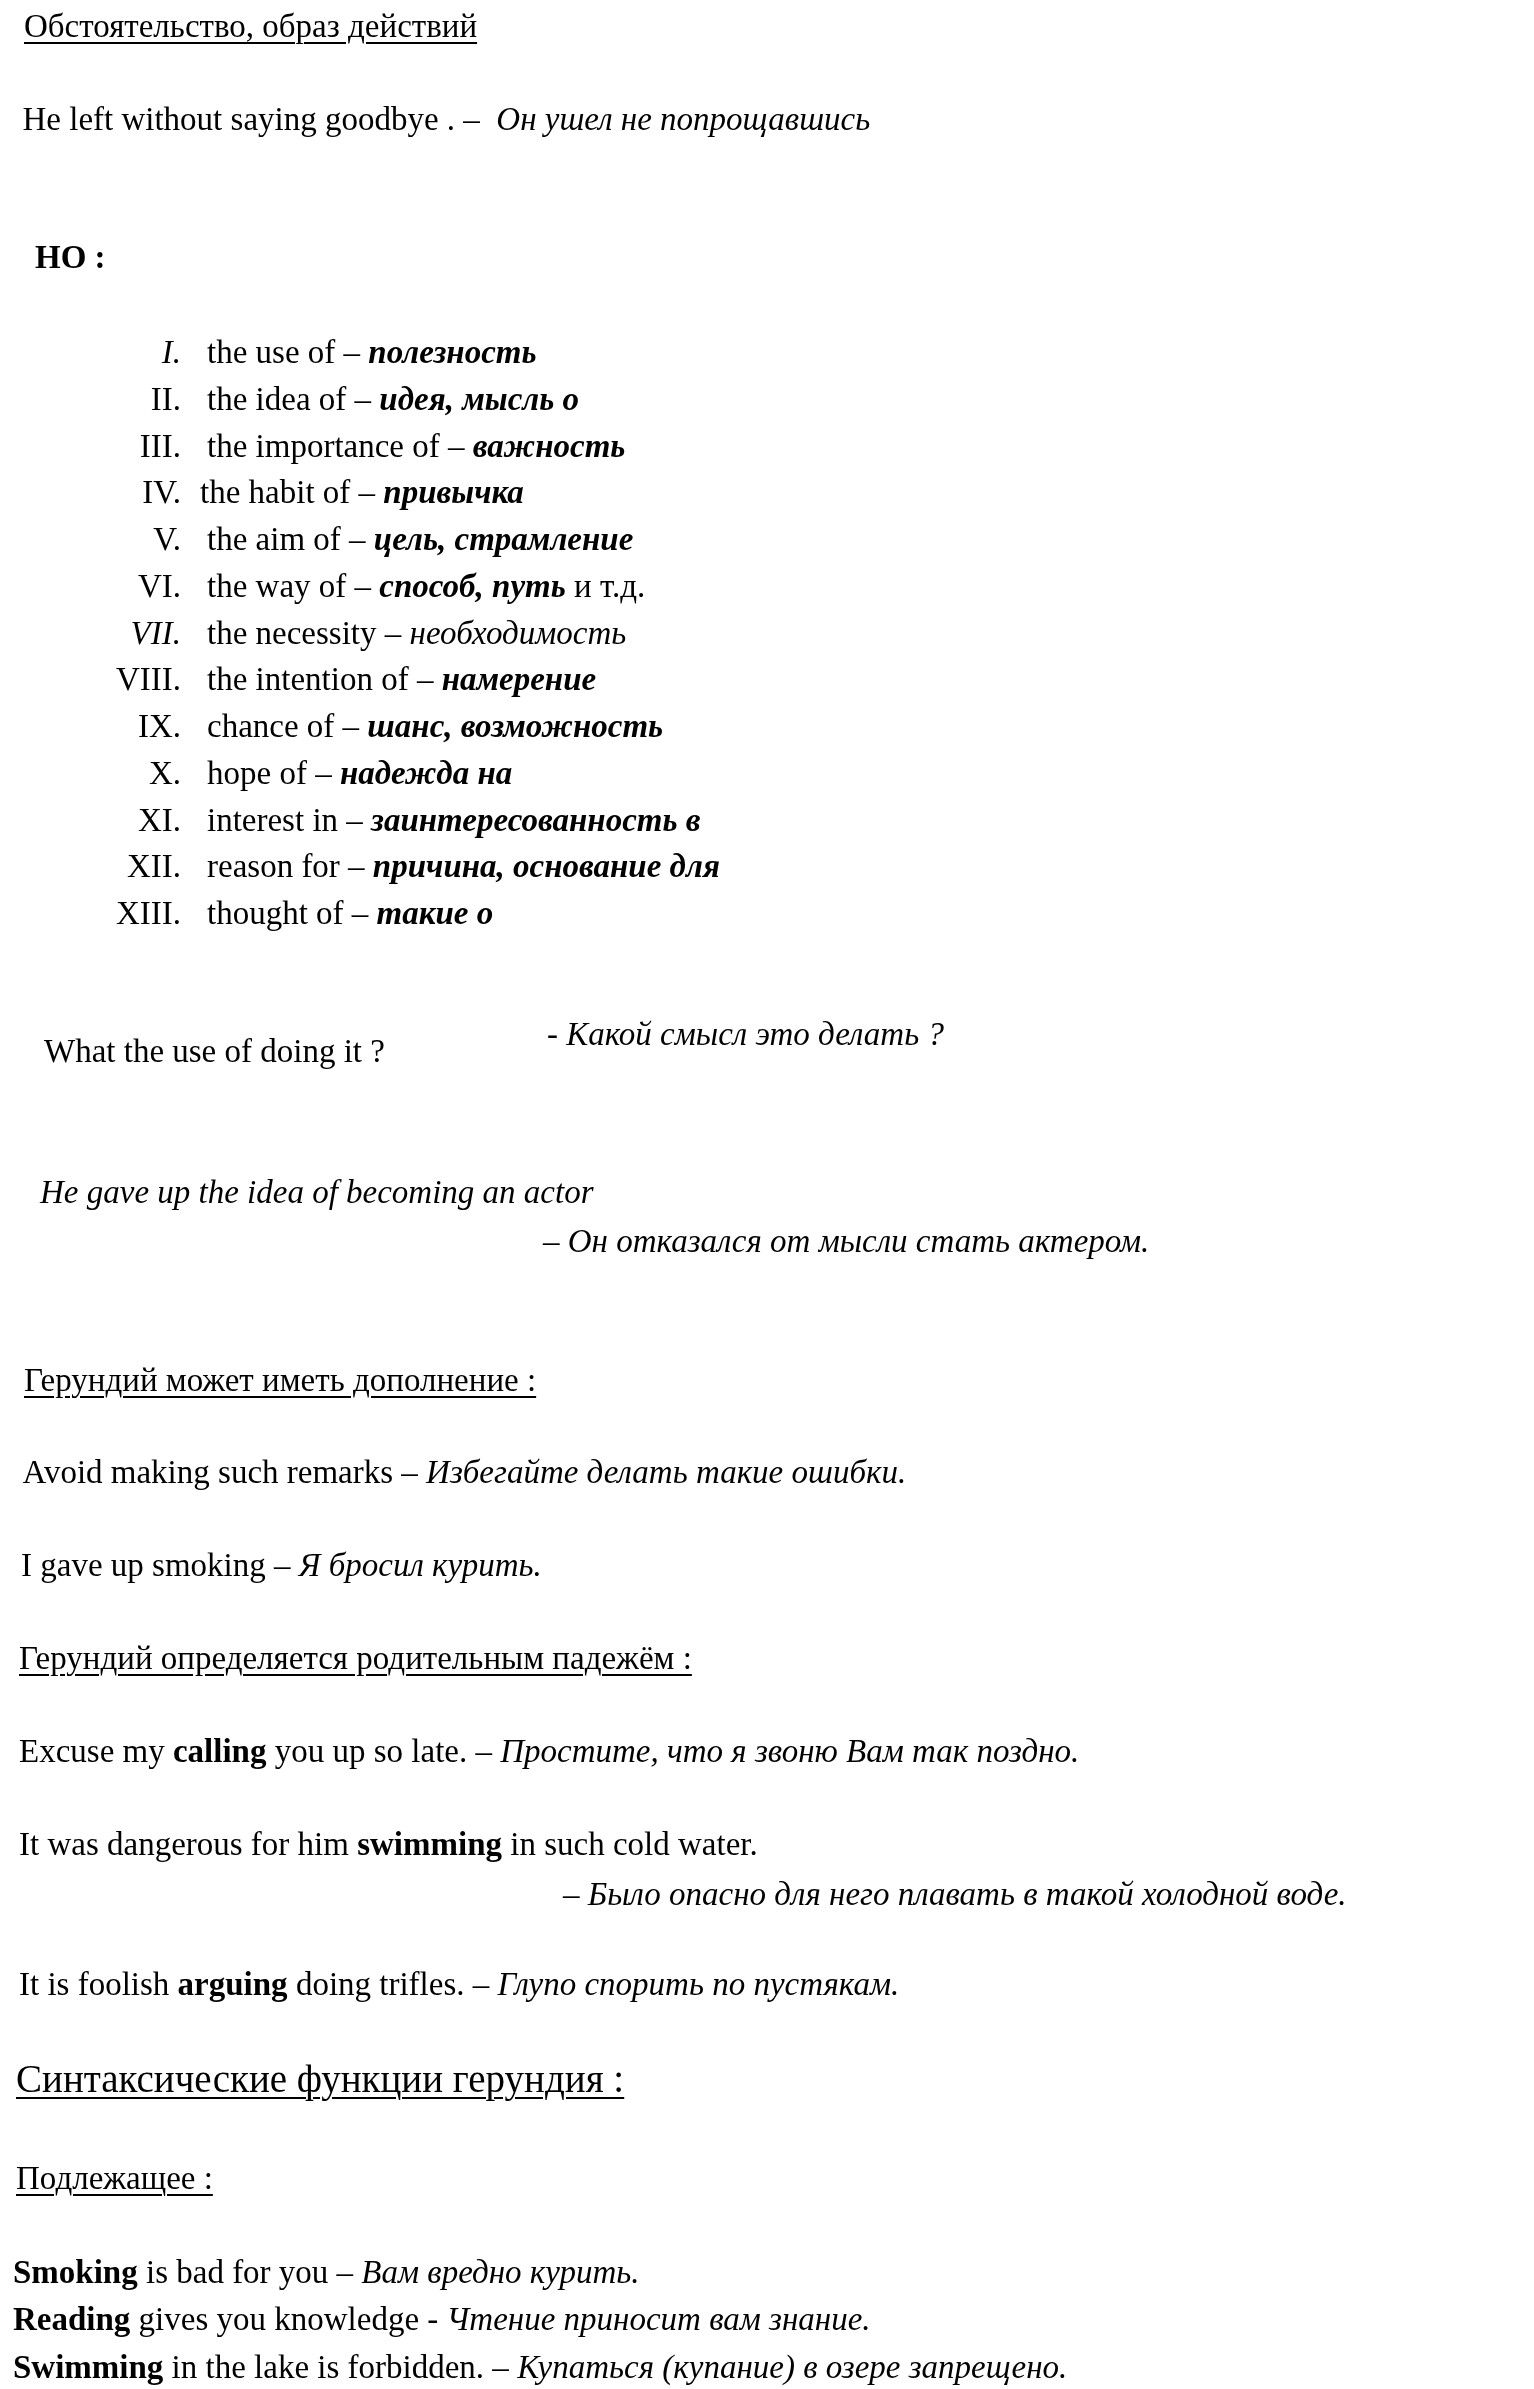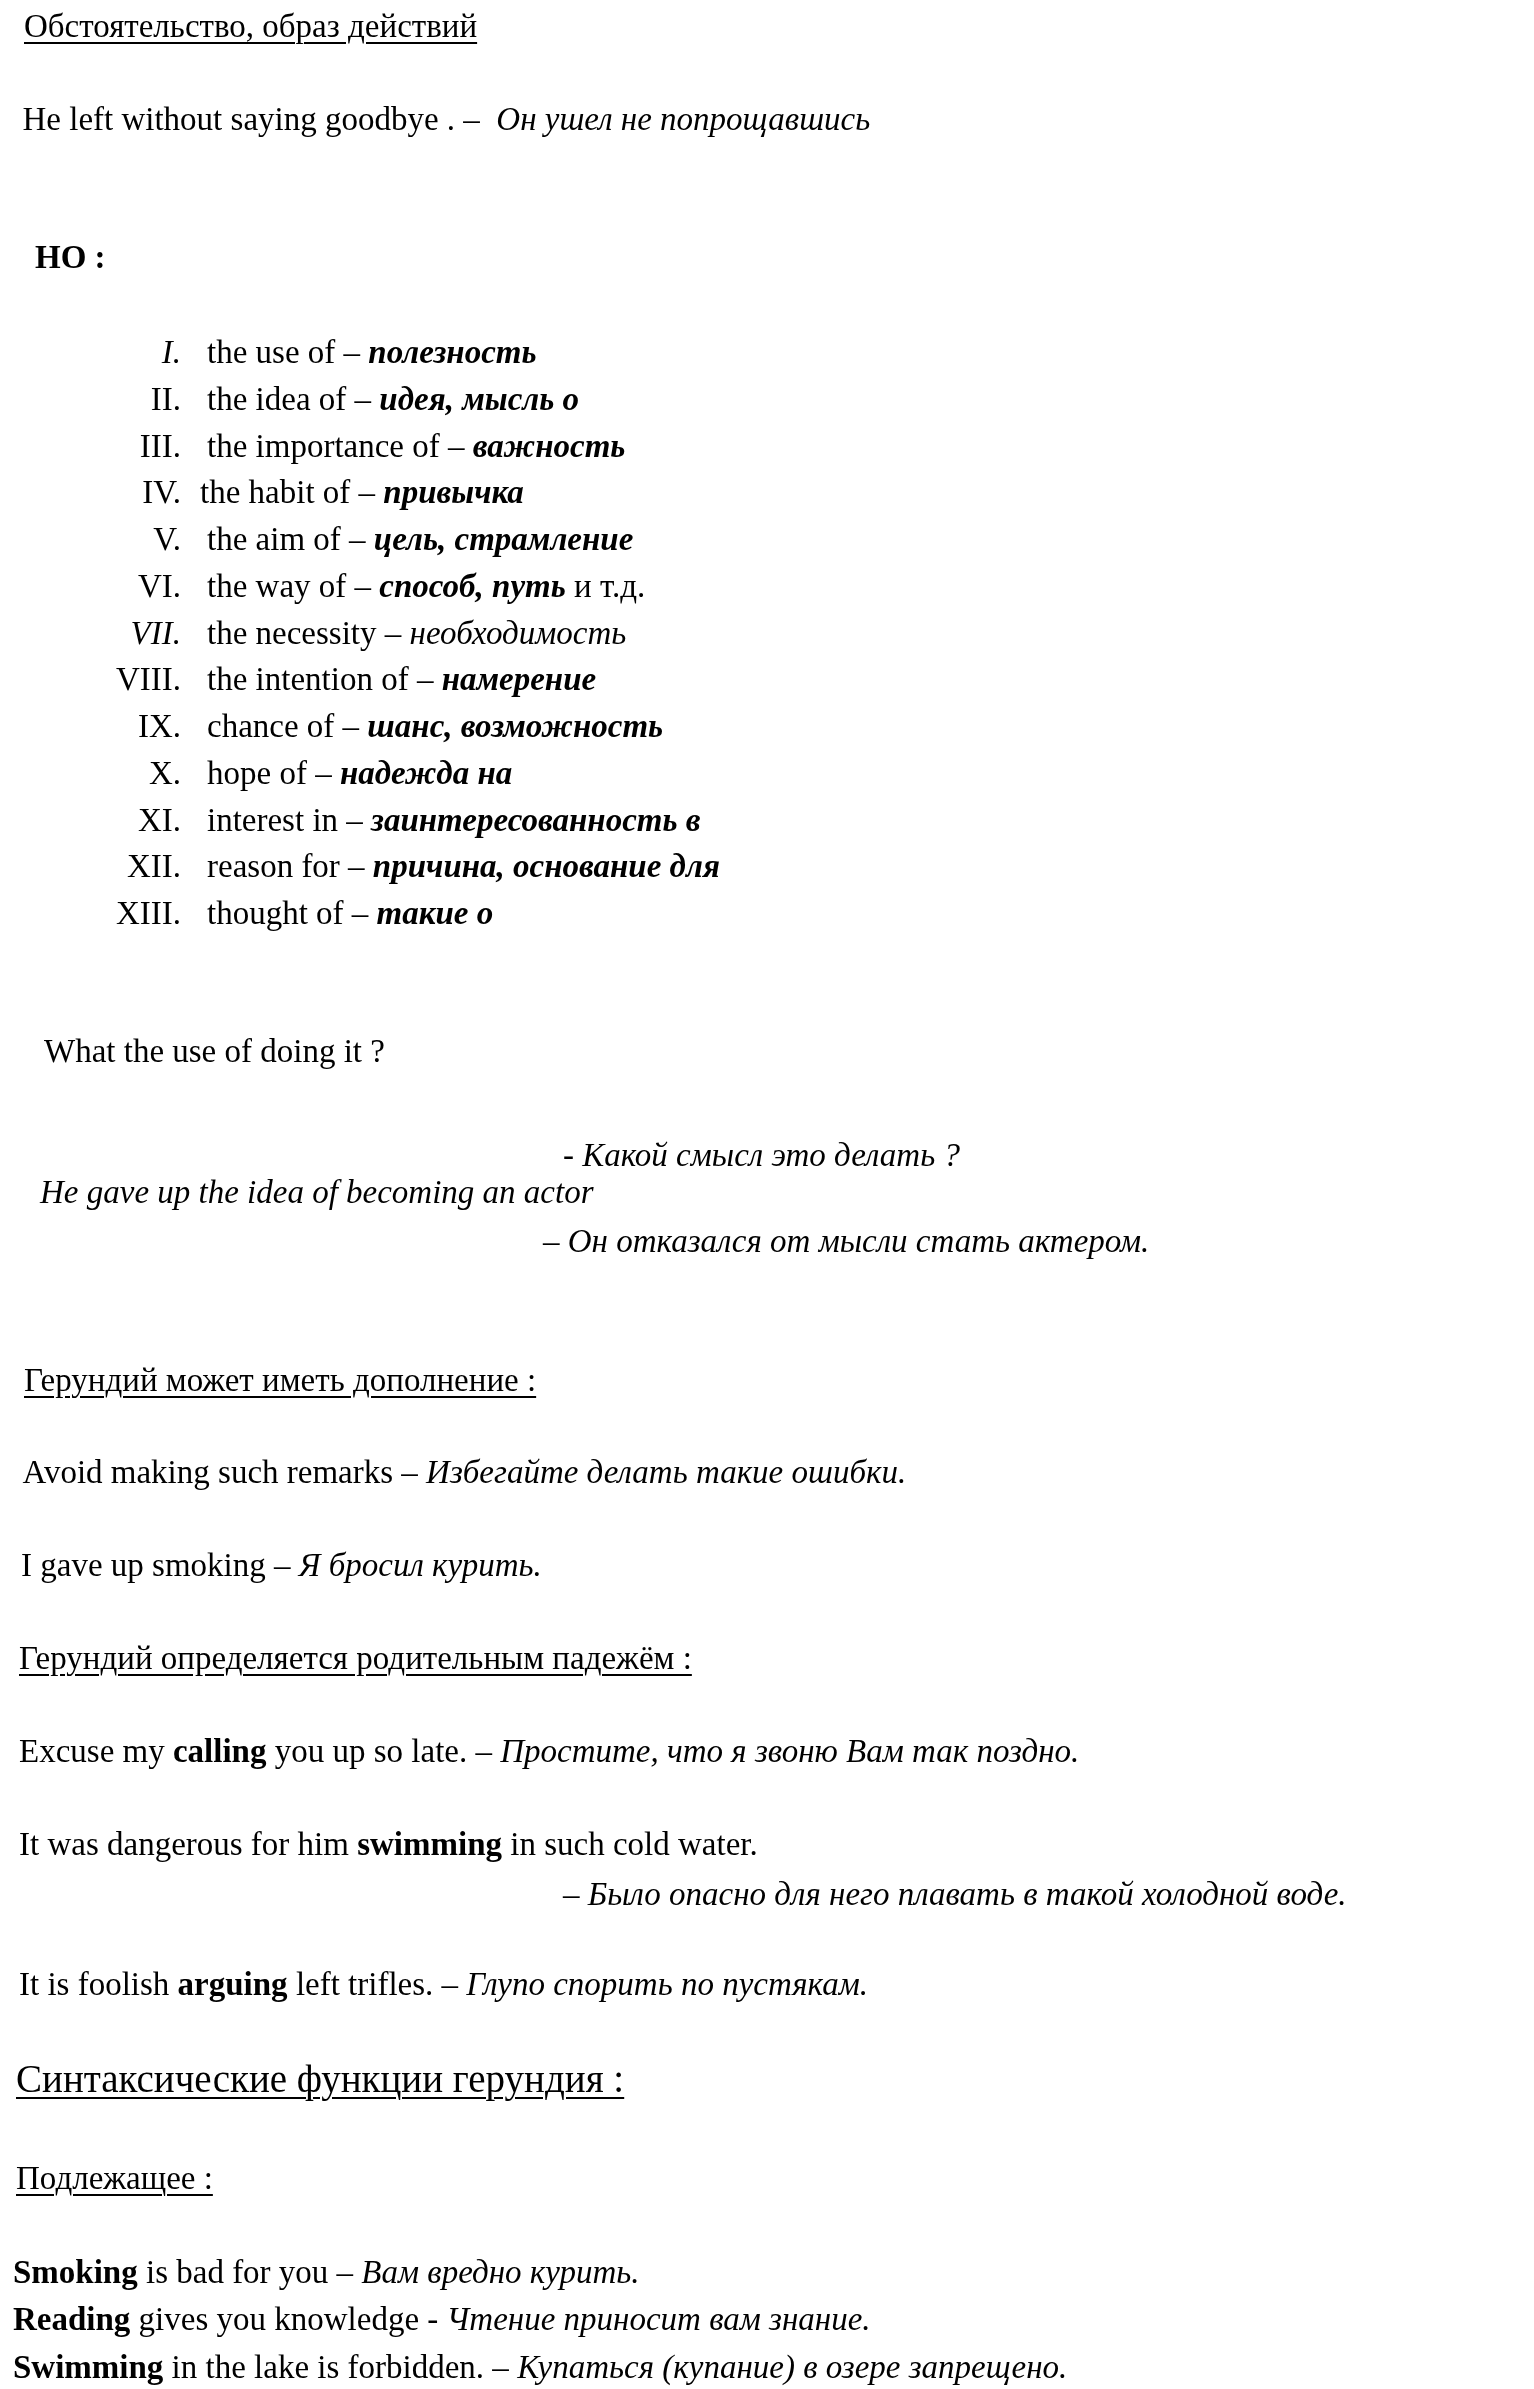--- a/index.html
+++ b/index.html
@@ -75,21 +75,21 @@
       <span class="num" style="left: -24px; width: 101px;">XII.</span>
       <span class="txt" style="left: 103px;"><span>reason for – </span><span class="ru b" style="font-weight: 600;">причина, основание для</span></span>
     </div>
     <div class="list-item" style="left: 104px; top: 897px;">
       <span class="num" style="left: -24px; width: 101px;">XIII.</span>
       <span class="txt" style="left: 103px;"><span>thought of – </span><span class="ru b" style="font-weight: 600;">такие о</span></span>
     </div>
   </div>
 
 <div class="line" style="left:44px; top:1035px;">What the use of doing it ?</div>
-<div class="line ru" style="left:547px; top:1139px;margin-left:16px;">- Какой смысл это делать ?</div>
+<div class="line ru" style="left:547px; top:1018px;">- Какой смысл это делать ?</div>
 
 <div class="line" style="left:40px; top:1176px;font-style:italic;">He gave up the idea of becoming an actor</div>
 <div class="line ru" style="left:543px; top:1225px;">– Он отказался от мысли стать актером.</div>
 
 <div class="line u" style="left:24px; top:1364px;">Герундий может иметь дополнение :</div>
 
 <div class="line" style="left:22.5px; top:1456px;">
   <span>Avoid making such remarks – </span><span class="ru">Избегайте делать такие ошибки.</span>
 </div>
 
@@ -102,21 +102,21 @@
 <div class="line" style="left:19px; top:1735px;">
   <span>Excuse my </span><b>calling</b><span> you up so late. – </span><span class="ru">Простите, что я звоню Вам так поздно.</span>
 </div>
 
 <div class="line" style="left:19px; top:1828px;">
   <span>It was dangerous for him </span><b>swimming</b><span> in such cold water.</span>
 </div>
 <div class="line ru" style="left:563px; top:1878px;">– Было опасно для него плавать в такой холодной воде.</div>
 
 <div class="line" style="left:19px; top:1968px;">
-  <span>It is foolish </span><b>arguing</b><span> left trifles. – </span><span class="ru">Глупо спорить по пустякам.</span>
+  <span>It is foolish </span><b>arguing</b><span> doing trifles. – </span><span class="ru">Глупо спорить по пустякам.</span>
 </div>
 
 <div class="line u big" style="left:16px; top:2059px;">Синтаксические функции герундия :</div>
 
 <div class="line u" style="left:16px; top:2162px;">Подлежащее :</div>
 
 <div id="subject-list">
     <div class="line" style="left: 13px; top: 2256px;"><b>Smoking</b><span> is bad for you – </span><span class="ru">Вам вредно курить.</span></div>
     <div class="line" style="left: 13px; top: 2303px;"><b>Reading</b><span> gives you knowledge - </span><span class="ru">Чтение приносит вам знание.</span></div>
     <div class="line" style="left: 13px; top: 2351px;"><b>Swimming</b><span> in the lake is forbidden. – </span><span class="ru">Купаться (купание) в озере запрещено.</span></div>

